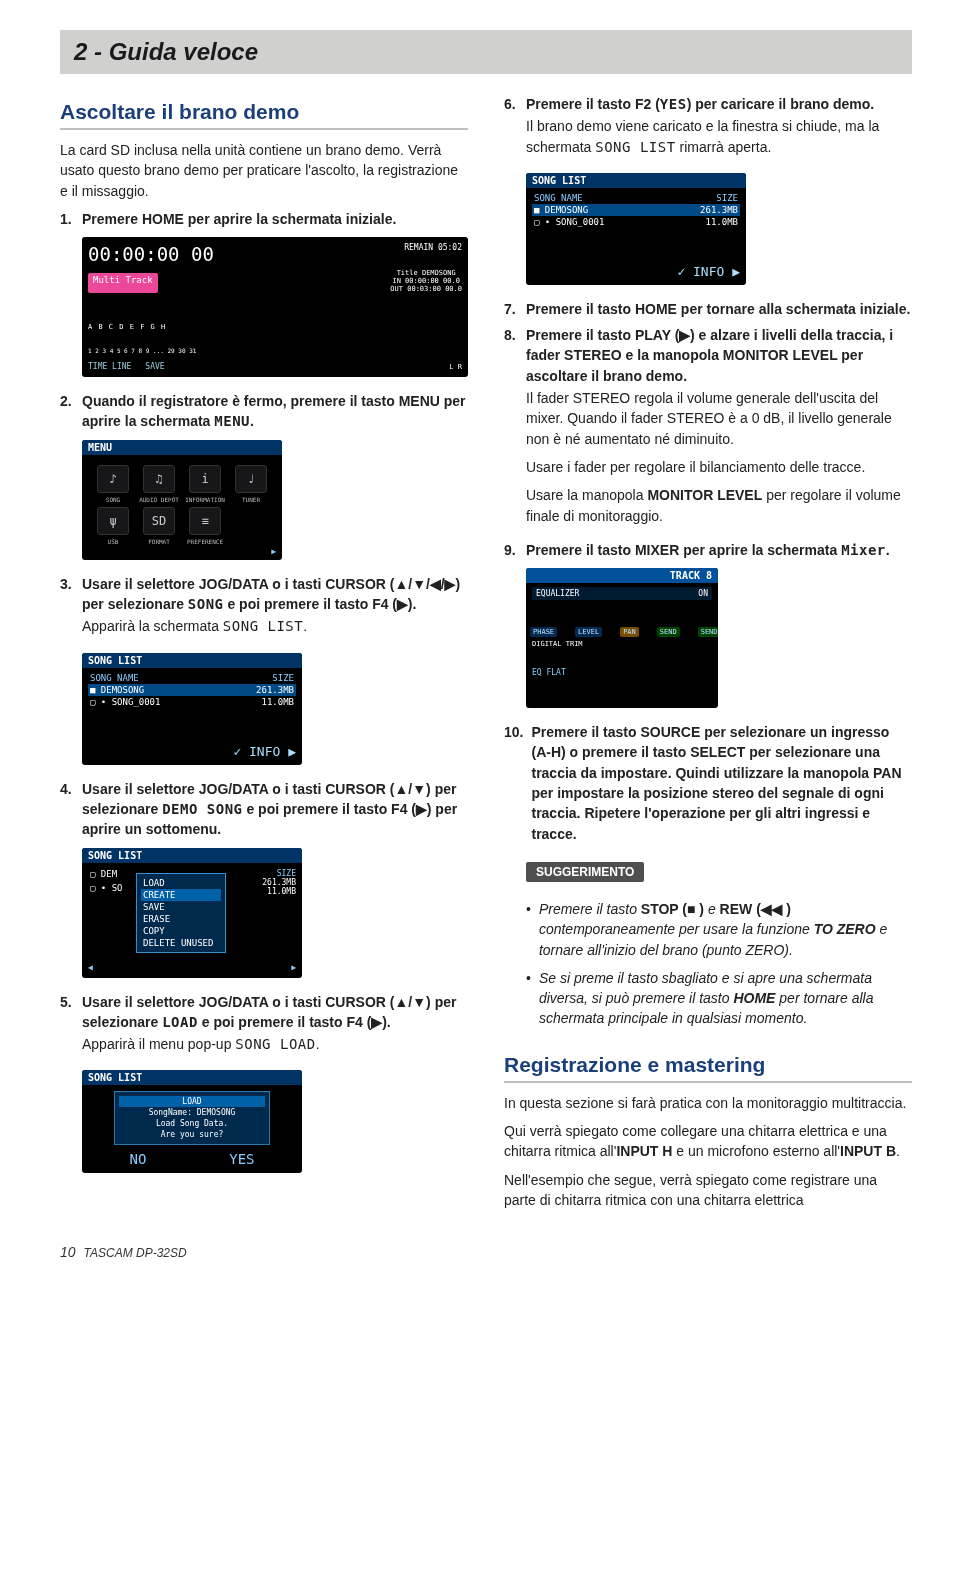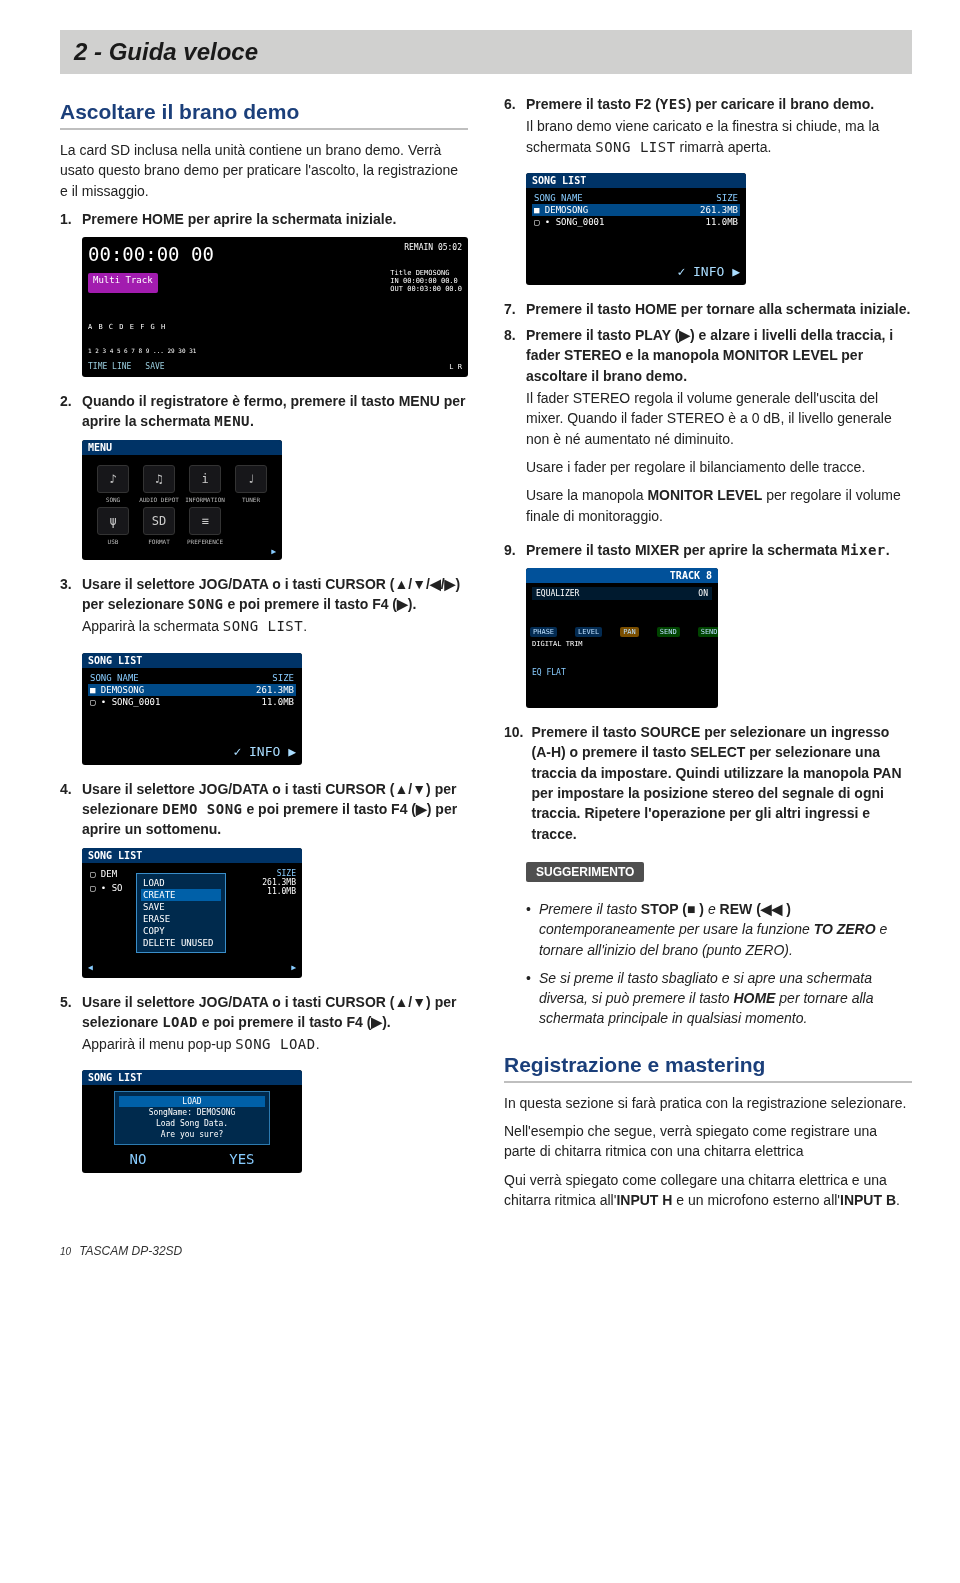--- a/index.html
+++ b/index.html
@@ -21,21 +21,21 @@
   .shot .bar { background: #003366; padding: 2px 6px; margin: -6px -6px 4px -6px; font-weight: bold; font-size: 10px; }
   .shot .row { display: flex; justify-content: space-between; padding: 1px 2px; }
   .shot .row.sel { background: #004a88; }
   .shot .info-row { text-align: right; margin-top: 36px; color: #adf; font-size: 13px; }
   .shot .popup { background: #002a4d; border: 1px solid #3a8ec9; margin: 6px 8px; padding: 3px 4px; }
   .shot .popup div { padding: 1px 2px; }
   .shot .inner-dialog { background: #002a4d; border: 1px solid #2c7ab0; margin: 6px 26px; padding: 4px; text-align: center; font-size: 8px; }
   .shot .inner-dialog div { padding: 1px; }
   .shot.home { min-height: 140px; position: relative; }
   .shot.home .time { font-size: 19px; }
-  .shot.home .multi { background: #a21caf; display: inline-block; padding: 2px 5px; border-radius: 2px; margin-top: 4px; }
+  .shot.home .multi { background: #ec4899; display: inline-block; padding: 2px 5px; border-radius: 2px; margin-top: 4px; }
   .shot.home .tracks { font-size: 7px; margin-top: 30px; letter-spacing: 1px; }
   .shot.home .bottom-left { position: absolute; bottom: 6px; left: 6px; display: flex; gap: 14px; font-size: 8px; color: #9cd; }
   .shot.home .bottom-right { position: absolute; bottom: 6px; right: 6px; font-size: 7px; }
   .shot.menu { padding-bottom: 4px; }
   .shot.menu .grid { display: flex; flex-wrap: wrap; padding: 6px 4px 0; gap: 4px; }
   .shot.menu .tile { width: 42px; text-align: center; }
   .shot.menu .ico { width: 32px; height: 28px; margin: 0 auto; background: #17171a; border: 1px solid #333; border-radius: 3px; display:flex; align-items:center; justify-content:center; font-size:12px; color:#ccc;}
   .shot.menu .lbl { font-size: 6px; margin-top: 3px; color: #bbb; }
   .shot.mixer { min-height: 140px; }
   .shot.mixer .trk { background: #01519a; margin: -6px -6px 4px -6px; padding: 2px 6px; text-align: right; font-weight: bold; font-size:10px;}
@@ -45,21 +45,21 @@
   .shot.mixer .cell span { background:#032b52; color:#bce0ff; padding:1px 3px; border-radius:2px;}
   .shot.mixer .pan span{ background:#7a4e00;}
   .shot.mixer .send span{ background:#004400;}
   .shot.mixer .eqflat{ font-size:8px;color:#8cf;margin-top:20px;}
   .callout { background: #4f4f4f; color: #fff; display: inline-block; padding: 3px 10px; border-radius: 2px; font-size: 12px; font-weight: bold; margin: 12px 0 6px 22px; text-align: center; }
   ul.bullets { list-style: none; margin-left: 22px; margin-top: 11px; }
   ul.bullets li { display: flex; gap: 8px; margin-bottom: 8px; line-height: 1.45; font-style: italic; }
   ul.bullets li::before { content: "•"; font-style: normal; flex-shrink:0; }
   .lcd { font-family: monospace; letter-spacing: 0.5px; }
   .footer { margin-top: 26px; font-size: 12px; font-style: italic; color: #333; display:flex; align-items: baseline; gap:6px;}
-  .footer .pn{ font-size:10px; font-weight:normal; margin-right:2px;}
+  .footer .pn{ font-size:14px; font-weight:normal; margin-right:2px;}
   b { font-weight: bold; }
   .ico-sym { font-style: normal; }
 </style>
 </head>
 <body>
 <div class="page">
 
 <div class="header-bar">
   <h1>2 - Guida veloce</h1>
 </div>
@@ -75,21 +75,21 @@
       <div class="step-body bold"><span class="first">Premere HOME per aprire la schermata iniziale.</span></div>
     </div>
 
     <div class="shot home">
       <div style="display:flex;justify-content:space-between;">
         <span class="time">00:00:00 00</span>
         <span style="font-size:8px;">REMAIN 05:02</span>
       </div>
       <div style="display:flex;justify-content:space-between;margin-top:4px;">
         <span class="multi">Multi Track</span>
-        <div style="font-size:7px;text-align:left;">
+        <div style="font-size:7px;text-align:center;">
           <div>Title DEMOSONG</div>
           <div>IN   00:00:00 00.0</div>
           <div>OUT  00:03:00 00.0</div>
         </div>
       </div>
       <div class="tracks">A B C D E F G H</div>
       <div style="font-size:6px;margin-top:16px;">1 2 3 4 5 6 7 8 9 ... 29 30 31</div>
       <div class="bottom-left">
         <span>TIME LINE</span>
         <span>SAVE</span>
@@ -290,23 +290,23 @@
     <ul class="bullets">
       <li>
             <span><span>Premere il tasto </span><b class="ico-sym">STOP (■ )</b><span> e </span><b class="ico-sym">REW (◀◀ )</b><span> contemporaneamente per usare la funzione </span><b>TO ZERO</b><span> e tornare all'inizio del brano (punto ZERO).</span></span>
           </li>
       <li>
             <span><span>Se si preme il tasto sbagliato e si apre una schermata diversa, si può premere il tasto </span><b>HOME</b><span> per tornare alla schermata principale in qualsiasi momento.</span></span>
           </li>
     </ul>
 
     <h2 class="pad-top">Registrazione e mastering</h2>
-    <p>In questa sezione si farà pratica con la registrazione selezionare.</p>
+    <p>In questa sezione si farà pratica con la monitoraggio multitraccia.</p>
+    <p><span>Qui verrà spiegato come collegare una chitarra elettrica e una chitarra ritmica all'</span><b>INPUT H</b><span> e un microfono esterno all'</span><b>INPUT B</b><span>.</span></p>
     <p>Nell'esempio che segue, verrà spiegato come registrare una parte di chitarra ritmica con una chitarra elettrica</p>
-    <p><span>Qui verrà spiegato come collegare una chitarra elettrica e una chitarra ritmica all'</span><b>INPUT H</b><span> e un microfono esterno all'</span><b>INPUT B</b><span>.</span></p>
   </div>
 </div>
 
 <div class="footer">
   <span class="pn">10</span>
   <span>TASCAM DP-32SD</span>
 </div>
 
 </div>
 

